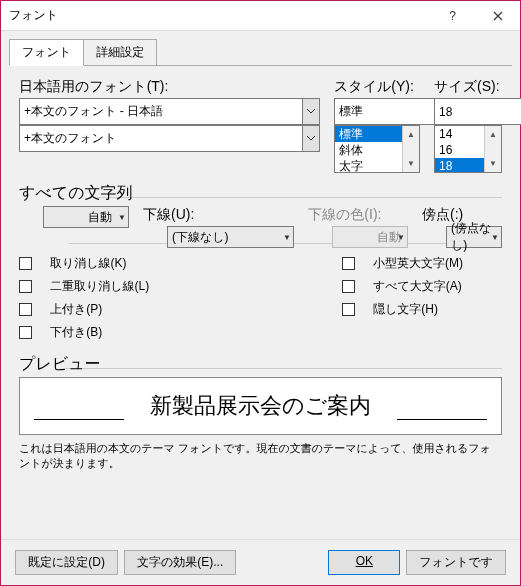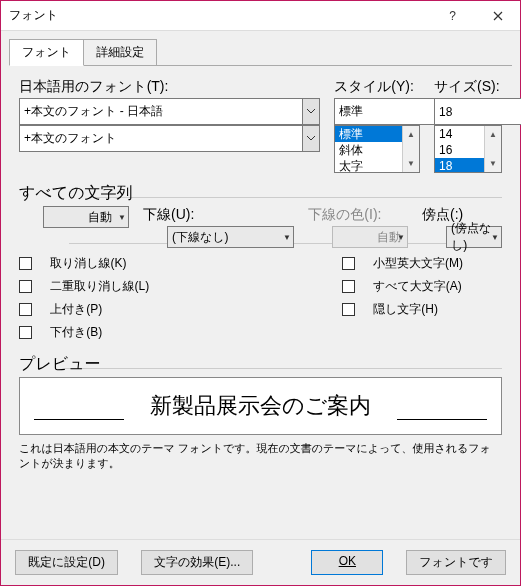--- a/index.html
+++ b/index.html
@@ -35,21 +35,21 @@
 .select.withsw .sw { display: block; }
 .select.withsw .sw.auto { background: transparent; }
 .cbx { display: flex; align-items: center; gap: 18px; font-size: 12px; margin: 3px 0; }
 .cbx .box { width: 13px; height: 13px; border: 1px solid #333; background: #fff; }
 .preview { border: 1px solid #888; background: #fff; height: 58px; display: flex; align-items: center; justify-content: center; position: relative; }
 .preview .ul { position: absolute; bottom: 14px; height: 1px; background: #000; }
 .preview .ul.l { left: 14px; width: 90px; }
 .preview .ul.r { right: 14px; width: 90px; }
 .ptxt { font-family: "Yu Mincho", serif; font-size: 22px; }
 .hint { font-size: 11px; margin-top: 6px; line-height: 1.4; }
-.footer { display: flex; padding: 10px 14px; gap: 23px; background: #f0f0f0; border-top: 1px solid #ddd; }
+.footer { display: flex; padding: 10px 14px; gap: 6px; background: #f0f0f0; border-top: 1px solid #ddd; }
 .fbtn { border: 1px solid #adadad; background: #e1e1e1; padding: 3px 12px; font-size: 12px; min-width: 72px; text-align: center; }
 .fbtn.primary { border: 1px solid #0078d7; text-decoration: underline; }
 .spacer { flex: 1; }
 svg { display: block; }
 </style>
 </head>
 <body>
 
 <div class="window">
 

